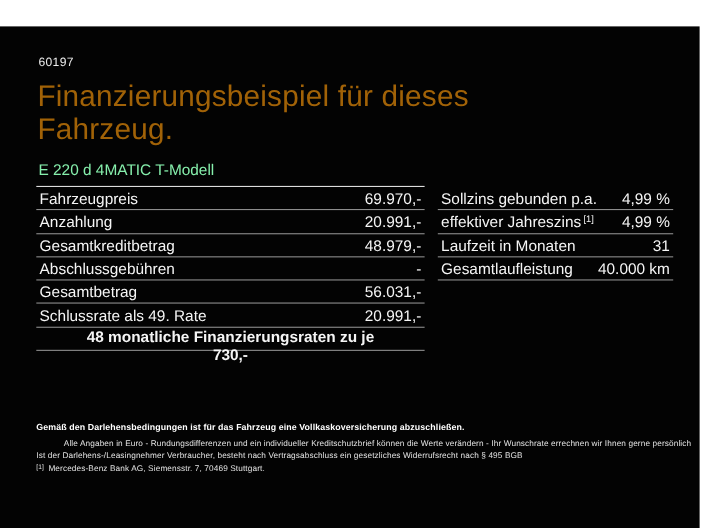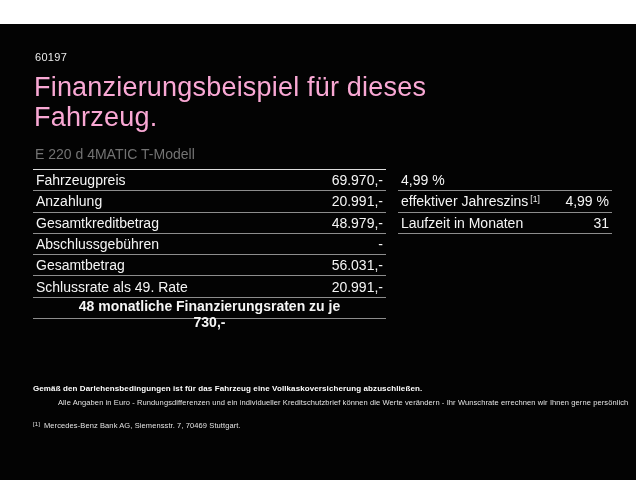--- a/index.html
+++ b/index.html
@@ -34,28 +34,28 @@
   .title {
     position: absolute;
     left: 34px;
     top: 49px;
     width: 470px;
     margin: 0;
     font-size: 27px;
     font-weight: 400;
     line-height: 29.5px;
     letter-spacing: 0.2px;
-    color: #f9a8d4;
+    color: #a16207;
   }
   .model {
     position: absolute;
     left: 35px;
     top: 122px;
     font-size: 14px;
-    color: #737373;
+    color: #86efac;
   }
   .table {
     position: absolute;
     top: 145px;
     font-size: 14px;
   }
   .table.left {
     left: 33px;
     width: 353px;
     border-top: 1px solid #dcdcdc;
@@ -149,31 +149,37 @@
       <span class="val">20.991,-</span>
     </div>
     <div class="frow bold">
       <span class="lbl">48 monatliche Finanzierungsraten zu je</span>
       <span class="val">730,-</span>
     </div>
   </div>
 
   <div class="table right">
     <div class="frow">
+      <span class="lbl"><span>Sollzins gebunden p.a.</span><span class="suplbl"></span></span>
       <span class="val">4,99 %</span>
     </div>
     <div class="frow">
       <span class="lbl"><span>effektiver Jahreszins</span><span class="suplbl">[1]</span></span>
       <span class="val">4,99 %</span>
     </div>
     <div class="frow">
       <span class="lbl"><span>Laufzeit in Monaten</span><span class="suplbl"></span></span>
       <span class="val">31</span>
     </div>
+    <div class="frow">
+      <span class="lbl"><span>Gesamtlaufleistung</span><span class="suplbl"></span></span>
+      <span class="val">40.000 km</span>
+    </div>
   </div>
 
   <div class="footer-line bold">Gemäß den Darlehensbedingungen ist für das Fahrzeug eine Vollkaskoversicherung abzuschließen.</div>
   <div class="footer-line l1">Alle Angaben in Euro - Rundungsdifferenzen und ein individueller Kreditschutzbrief können die Werte verändern - Ihr Wunschrate errechnen wir Ihnen gerne persönlich</div>
+  <div class="footer-line l2">Ist der Darlehens-/Leasingnehmer Verbraucher, besteht nach Vertragsabschluss ein gesetzliches Widerrufsrecht nach § 495 BGB</div>
   <div class="footer-line note">
     <span class="fn-marker">[1]</span><span>Mercedes-Benz Bank AG, Siemensstr. 7, 70469 Stuttgart.</span>
   </div>
 
 </div>
 
 </body></html>

